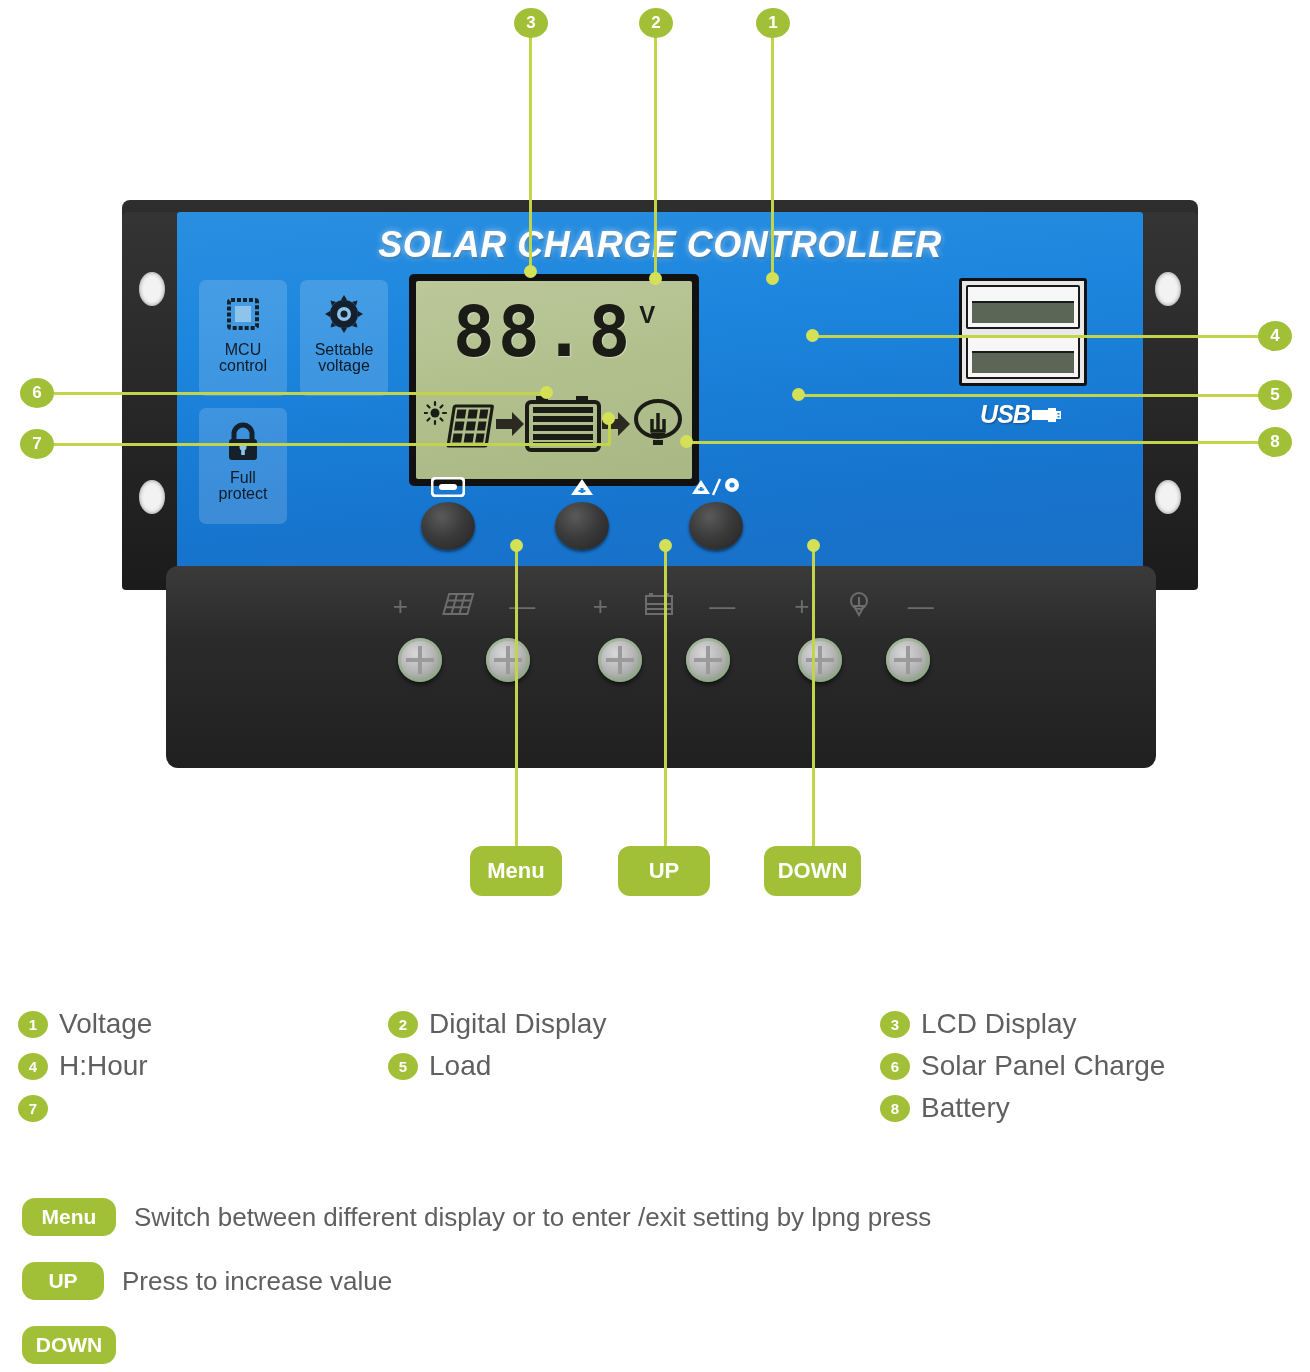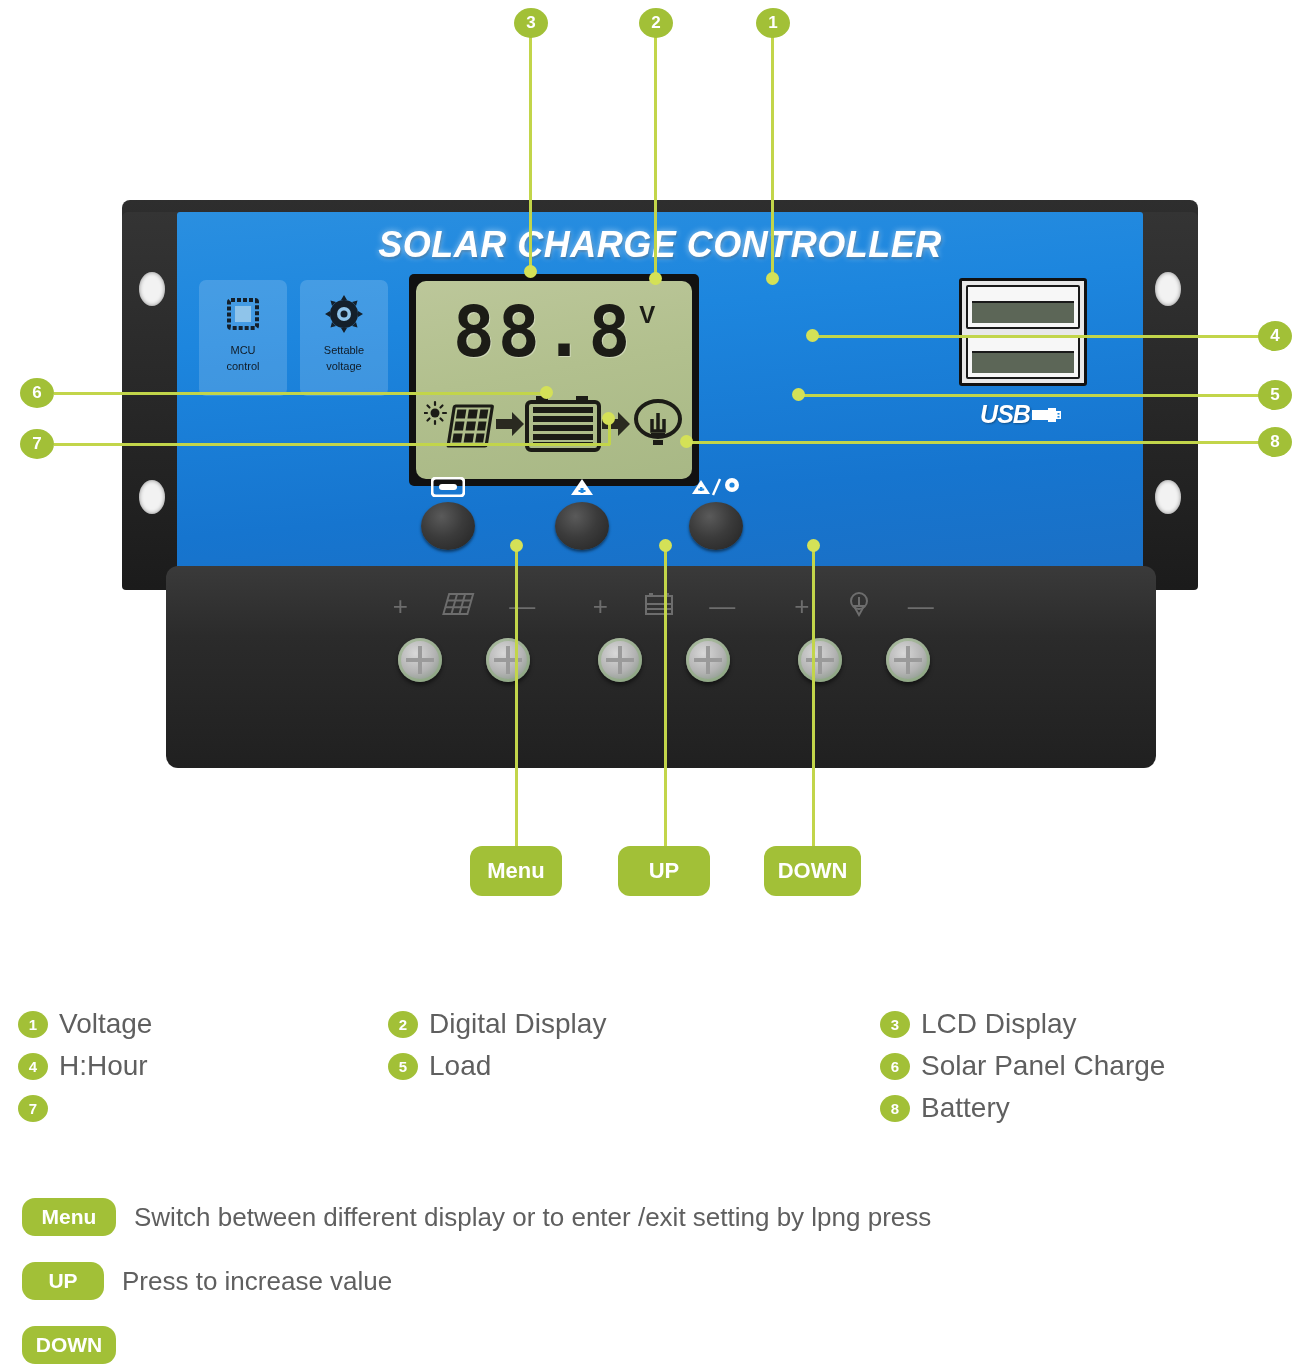--- a/index.html
+++ b/index.html
@@ -112,41 +112,41 @@
     width: 88px; height: 116px;
     background: rgba(255,255,255,.16);
     border-radius: 7px;
     display: flex; flex-direction: column;
     align-items: center; justify-content: flex-start;
     padding-top: 8px;
     color: #0d1b2a;
   }
   .badge .bicon { height: 52px; display:flex; align-items:center; }
   .badge .blabel {
-    font-size: 11px;
+    font-size: 16px;
     line-height: 16px;
     text-align: center;
     color: #101b26;
     font-weight: 500;
     margin-top: 2px;
   }
 
   
   .lcd-frame {
     position: absolute;
     left: 232px; top: 62px;
     width: 290px; height: 212px;
     background: #111;
     border-radius: 5px;
     padding: 7px;
   }
   .lcd {
     width: 100%; height: 100%;
     background: linear-gradient(170deg,#bcc79a 0%, #b2c08e 45%, #a8b885 100%);
-    border-radius: 10px;
+    border-radius: 2px;
     position: relative;
   }
   .lcd .digits {
     position: absolute;
     left: 0; right: 0; top: 16px;
     display: flex;
     align-items: flex-start;
     justify-content: center;
   }
   .seg {
@@ -462,20 +462,34 @@
             <circle cx="22" cy="22" r="3.5" fill="#14202b"></circle>
           </svg>
         </div>
         <div class="blabel">
           <div>Settable</div>
           <div>voltage</div>
         </div>
       </div>
 
 
+      <div class="badge">
+        <div class="bicon">
+          <svg width="40" height="44" viewBox="0 0 40 44">
+            <path d="M11 19v-5a9 9 0 0118 0v5" fill="none" stroke="#14202b" stroke-width="5"></path>
+            <rect x="6" y="19" width="28" height="21" rx="3" fill="#14202b"></rect>
+            <circle cx="20" cy="27" r="3.5" fill="#8fc4ea"></circle>
+            <rect x="18.2" y="28" width="3.6" height="7" fill="#8fc4ea"></rect>
+          </svg>
+        </div>
+        <div class="blabel">
+          <div>Full</div>
+          <div>protect</div>
+        </div>
+      </div>
 
     </div>
 
     <div class="lcd-frame">
       <div class="lcd">
         <div class="digits">
           <span class="seg">88.8</span>
           <span class="unit">V</span>
         </div>
         <div class="flow">

